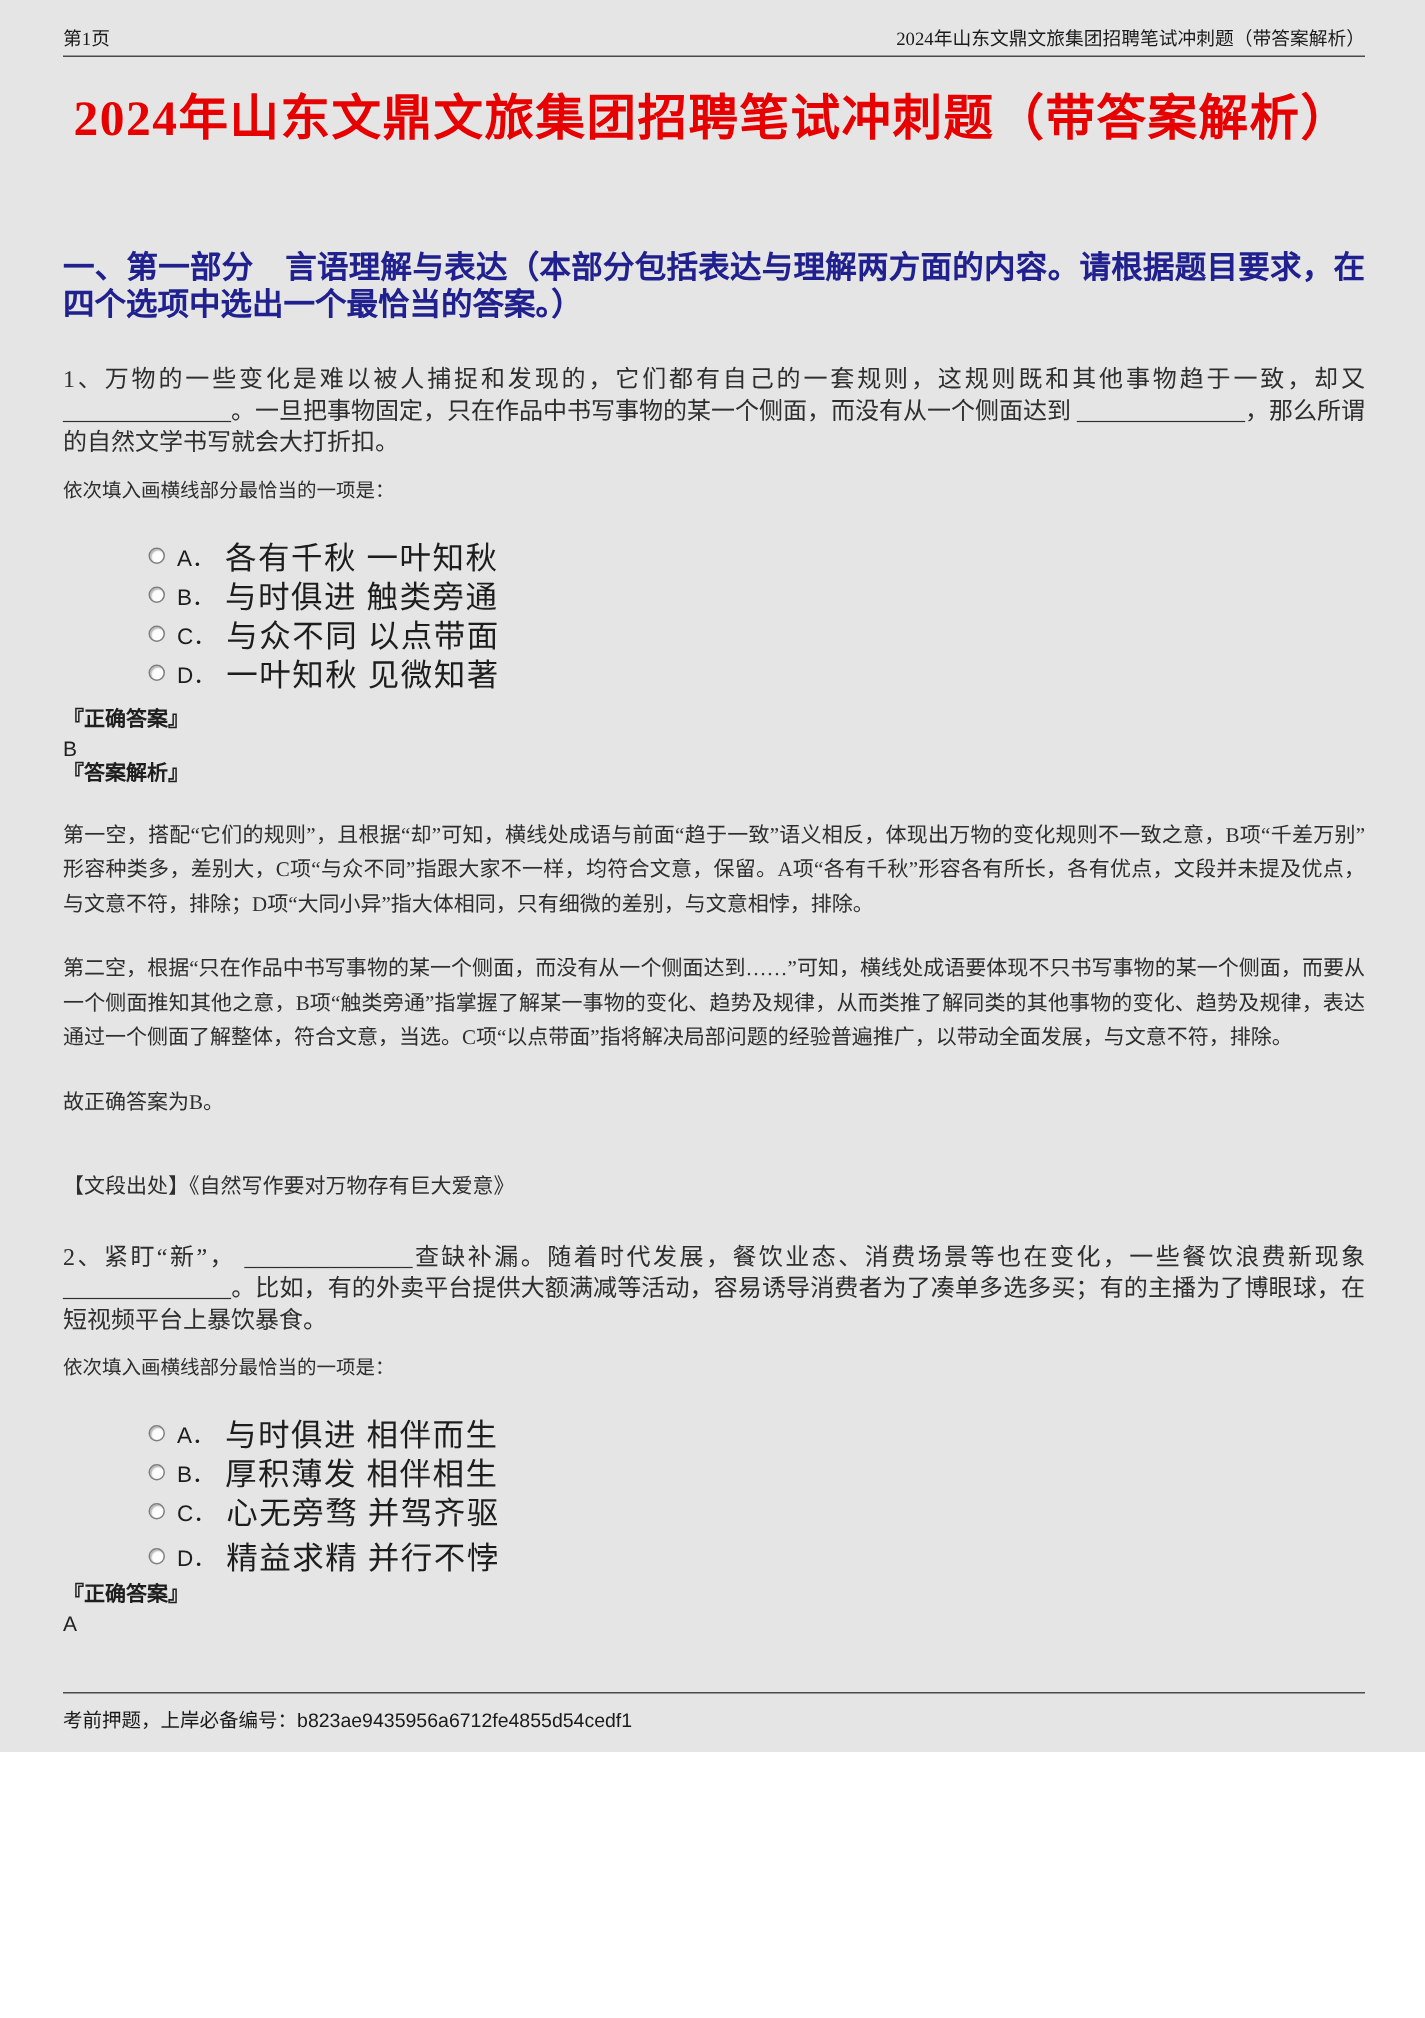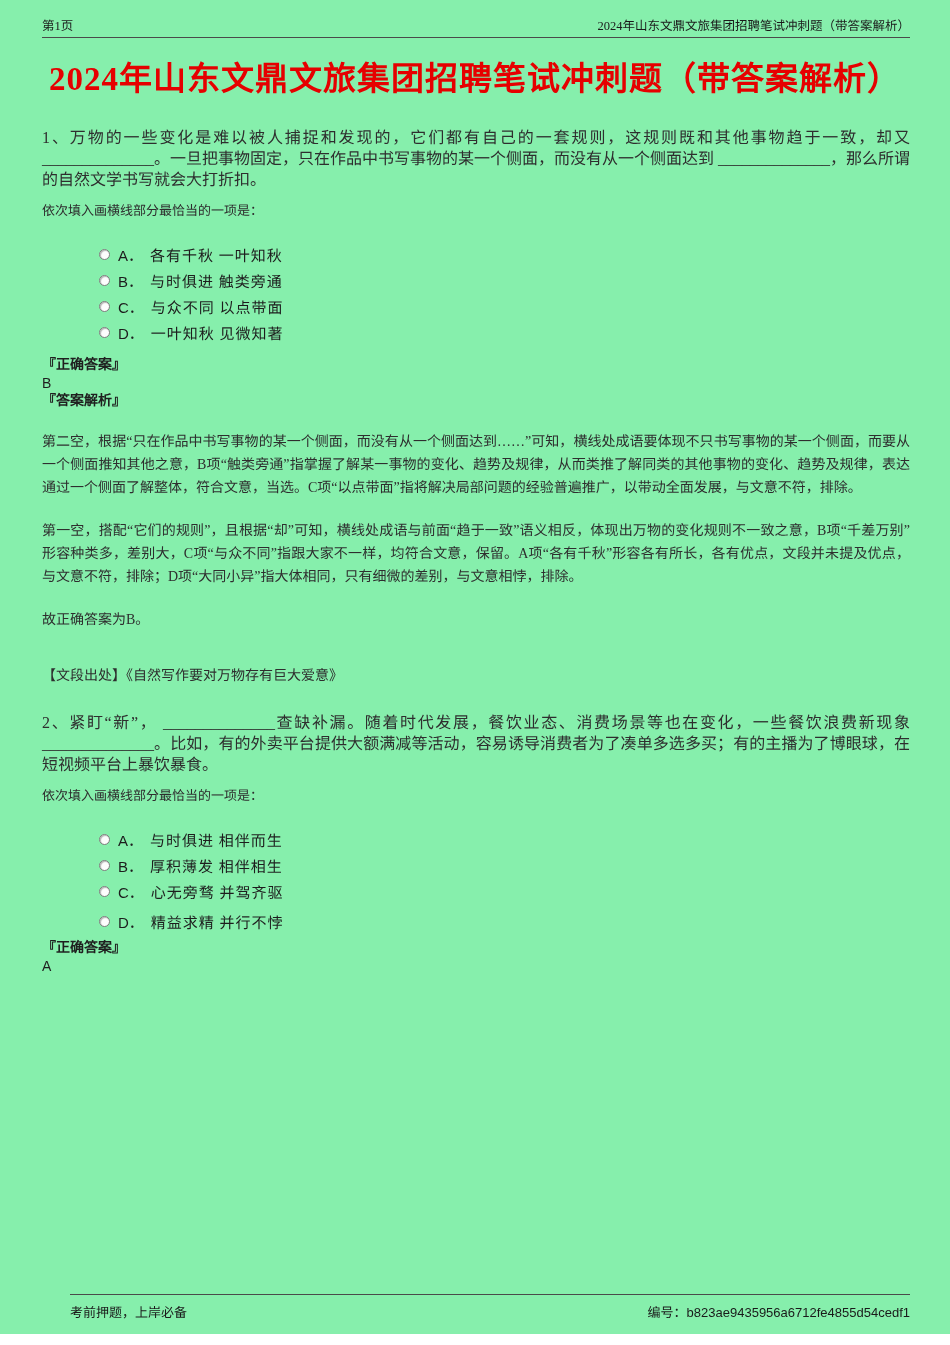--- a/index.html
+++ b/index.html
@@ -5,22 +5,22 @@
   * { margin: 0; padding: 0; box-sizing: border-box; }
   html, body { background: #ffffff; }
   body {
     width: 950px;
     font-family: "Liberation Serif", "DejaVu Serif", serif;
     color: #2b2b2b;
   }
   .page {
     position: relative;
     width: 950px;
-    height: 1334px;
-    background: #86efac;
+    height: 1168px;
+    background: #e5e5e5;
     overflow: hidden;
   }
   .header {
     margin: 0 40px 0 42px;
     padding: 15px 0 3px 0;
     border-bottom: 1px solid #4a4a4a;
     display: flex;
     justify-content: space-between;
     align-items: flex-end;
     font-size: 12.5px;
@@ -81,21 +81,21 @@
     cursor: pointer;
   }
   .olabel {
     margin-left: 8px;
     font-size: 15px;
     font-family: "Liberation Sans", "DejaVu Sans", sans-serif;
     color: #1d1d1d;
   }
   .otext {
     margin-left: 7px;
-    font-size: 15px;
+    font-size: 21px;
     color: #1d1d1d;
     letter-spacing: 1px;
   }
   .ans-label {
     font-size: 14px;
     line-height: 18px;
     color: #1f1f1f;
     font-weight: bold;
   }
   .q1 .ans-label.first { margin-top: 16px; }
@@ -118,43 +118,42 @@
   .source { margin-top: 33px; }
   .q2-stem { margin-top: 25px; }
   .footer {
     position: absolute;
     left: 42px;
     right: 40px;
     bottom: 13px;
     border-top: 1px solid #4a4a4a;
     padding-top: 7px;
     display: flex;
-    justify-content: space-between;
     align-items: flex-start;
     font-size: 13px;
     color: #1a1a1a;
-    margin-left: 28px;
   }
   .serial-value { font-family: "Liberation Sans", "DejaVu Sans", sans-serif; }
 </style>
 </head>
 <body>
 
 <div class="page">
 
   <div class="header">
     <span>第1页</span>
     <span>2024年山东文鼎文旅集团招聘笔试冲刺题（带答案解析）</span>
   </div>
 
   <h1 class="title" style="color: rgb(230, 0, 0);">2024年山东文鼎文旅集团招聘笔试冲刺题（带答案解析）</h1>
 
   <div class="content">
 
 
+    <h2 class="section" style="color: rgb(32, 32, 143);">一、第一部分　言语理解与表达（本部分包括表达与理解两方面的内容。请根据题目要求，在四个选项中选出一个最恰当的答案。）</h2>
 
     <section class="question q1">
       <p class="stem">1、万物的一些变化是难以被人捕捉和发现的，它们都有自己的一套规则，这规则既和其他事物趋于一致，却又 ______________。一旦把事物固定，只在作品中书写事物的某一个侧面，而没有从一个侧面达到 ______________，那么所谓的自然文学书写就会大打折扣。</p>
       <p class="prompt">依次填入画横线部分最恰当的一项是：</p>
 
       <div class="options">
         <div class="option">
           <span class="radio" role="radio" aria-checked="false"></span>
           <span class="olabel">A．</span>
           <span class="otext">各有千秋 一叶知秋</span>
@@ -173,22 +172,22 @@
           <span class="radio" role="radio" aria-checked="false"></span>
           <span class="olabel">D．</span>
           <span class="otext">一叶知秋 见微知著</span>
         </div>
       </div>
 
       <p class="ans-label first">『正确答案』</p>
       <p class="ans-value">B</p>
       <p class="ans-label">『答案解析』</p>
 
+      <p class="para">第一空，搭配“它们的规则”，且根据“却”可知，横线处成语与前面“趋于一致”语义相反，体现出万物的变化规则不一致之意，B项“千差万别”形容种类多，差别大，C项“与众不同”指跟大家不一样，均符合文意，保留。A项“各有千秋”形容各有所长，各有优点，文段并未提及优点，与文意不符，排除；D项“大同小异”指大体相同，只有细微的差别，与文意相悖，排除。</p>
       <p class="para">第二空，根据“只在作品中书写事物的某一个侧面，而没有从一个侧面达到……”可知，横线处成语要体现不只书写事物的某一个侧面，而要从一个侧面推知其他之意，B项“触类旁通”指掌握了解某一事物的变化、趋势及规律，从而类推了解同类的其他事物的变化、趋势及规律，表达通过一个侧面了解整体，符合文意，当选。C项“以点带面”指将解决局部问题的经验普遍推广，以带动全面发展，与文意不符，排除。</p>
-      <p class="para">第一空，搭配“它们的规则”，且根据“却”可知，横线处成语与前面“趋于一致”语义相反，体现出万物的变化规则不一致之意，B项“千差万别”形容种类多，差别大，C项“与众不同”指跟大家不一样，均符合文意，保留。A项“各有千秋”形容各有所长，各有优点，文段并未提及优点，与文意不符，排除；D项“大同小异”指大体相同，只有细微的差别，与文意相悖，排除。</p>
       <p class="para conclusion">故正确答案为B。</p>
       <p class="para source">【文段出处】《自然写作要对万物存有巨大爱意》</p>
     </section>
 
     <section class="question q2">
       <p class="stem q2-stem">2、紧盯“新”， ______________查缺补漏。随着时代发展，餐饮业态、消费场景等也在变化，一些餐饮浪费新现象 ______________。比如，有的外卖平台提供大额满减等活动，容易诱导消费者为了凑单多选多买；有的主播为了博眼球，在短视频平台上暴饮暴食。</p>
       <p class="prompt">依次填入画横线部分最恰当的一项是：</p>
 
       <div class="options">
         <div class="option">

